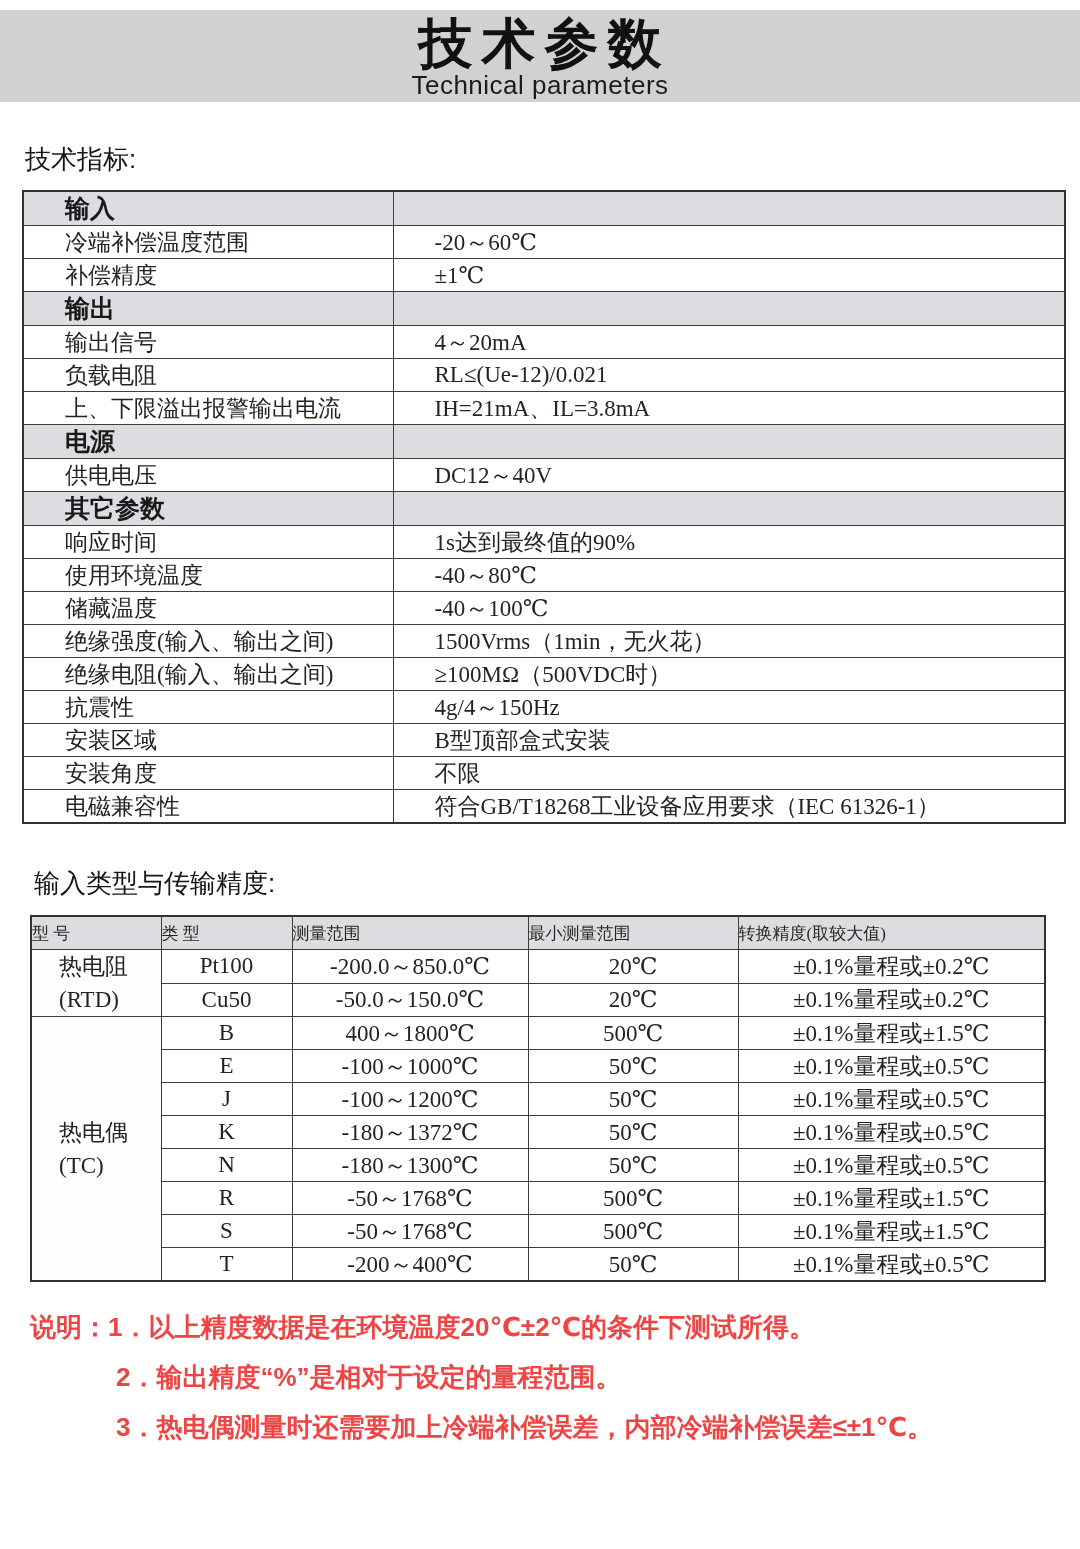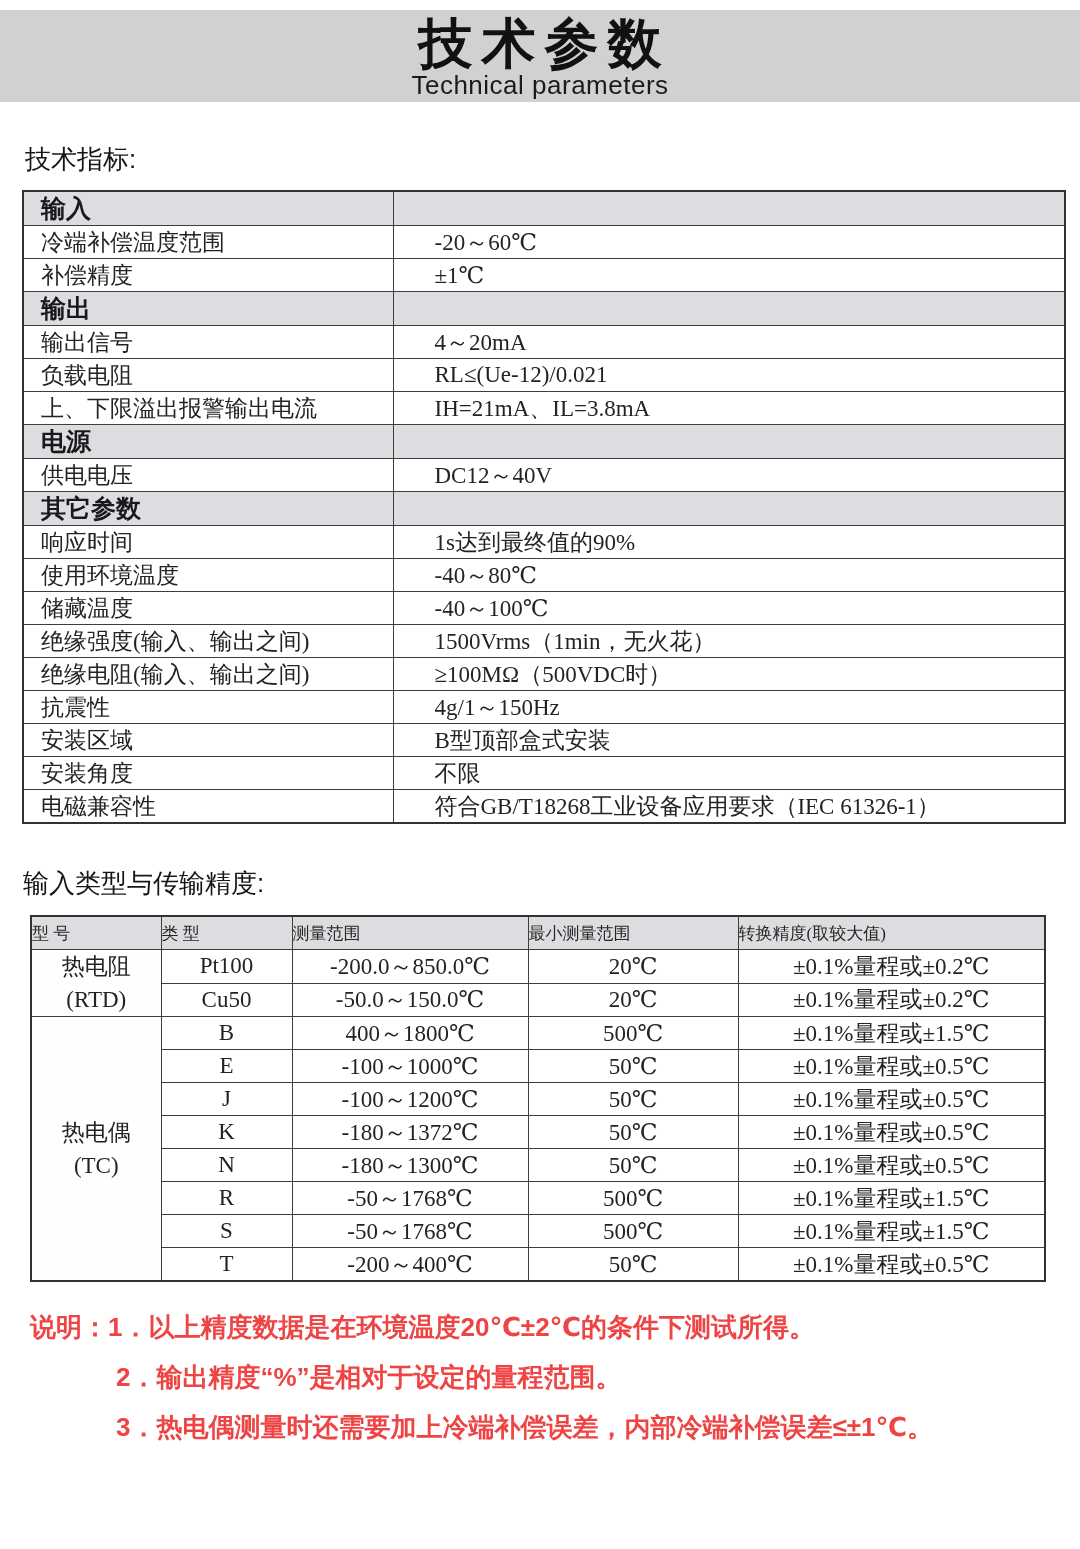--- a/index.html
+++ b/index.html
@@ -19,47 +19,47 @@
   }
   .title-en{
     font-size:26px;color:#1b1b1b;line-height:25px;margin-top:1px;letter-spacing:0.5px;
   }
   
   h2.sec{
     font-size:26px;font-weight:normal;color:#161616;
     margin:0;line-height:34px;
   }
   #spec-heading{margin:40px 0 14px 25px;}
-  #accuracy-heading{margin:42px 0 15px 23px;}
+  #accuracy-heading{margin:42px 0 15px 34px;}
   
   table{border-collapse:collapse;table-layout:fixed;}
   .gridtab{border:2px solid #33302e;}
   .gridtab td,.gridtab th{
     border:1px solid #403c3a;height:32px;padding:0;
     font-family:"Liberation Serif","DejaVu Serif",serif;
     font-size:23px;color:#262220;font-weight:normal;
     overflow:hidden;white-space:nowrap;
   }
   
   #spec-table{margin-left:22px;width:1044px;}
-  #spec-table td.label-cell{padding-left:17px;text-align:left;}
+  #spec-table td.label-cell{padding-left:41px;text-align:left;}
   #spec-table td.value-cell{padding-left:41px;text-align:left;}
   #spec-table tr.section-row td{background:#dcdde1;}
   #spec-table tr.section-row td.label-cell{
     font-family:"Liberation Sans","DejaVu Sans",sans-serif;
     font-weight:bold;font-size:25px;color:#19181a;
   }
   
   #accuracy-table{margin-left:30px;width:1014px;}
   #accuracy-table th{
     background:#dcdde1;text-align:left;font-size:17px;color:#2a2624;
   }
   #accuracy-table td{text-align:center;}
   #accuracy-table td.group-cell{
-    line-height:33px;vertical-align:middle;text-align:center;background:#fffefe;
+    line-height:33px;vertical-align:middle;text-align:left;background:#fffefe;padding-left:27px;
   }
   #accuracy-table td.group-cell span{display:block;}
   
   .notes{margin:20px 0 0 30px;}
   .note-line{
     font-size:26px;font-weight:bold;color:#ef4444;line-height:50px;
     white-space:nowrap;
   }
   .note-line.indent{padding-left:86px;}
 </style>
@@ -134,21 +134,21 @@
       <tr class="data-row">
         <td class="label-cell">绝缘强度(输入、输出之间)</td>
         <td class="value-cell">1500Vrms（1min，无火花）</td>
       </tr>
       <tr class="data-row">
         <td class="label-cell">绝缘电阻(输入、输出之间)</td>
         <td class="value-cell">≥100MΩ（500VDC时）</td>
       </tr>
       <tr class="data-row">
         <td class="label-cell">抗震性</td>
-        <td class="value-cell">4g/1～150Hz</td>
+        <td class="value-cell">4g/4～150Hz</td>
       </tr>
       <tr class="data-row">
         <td class="label-cell">安装区域</td>
         <td class="value-cell">B型顶部盒式安装</td>
       </tr>
       <tr class="data-row">
         <td class="label-cell">安装角度</td>
         <td class="value-cell">不限</td>
       </tr>
       <tr class="data-row">

